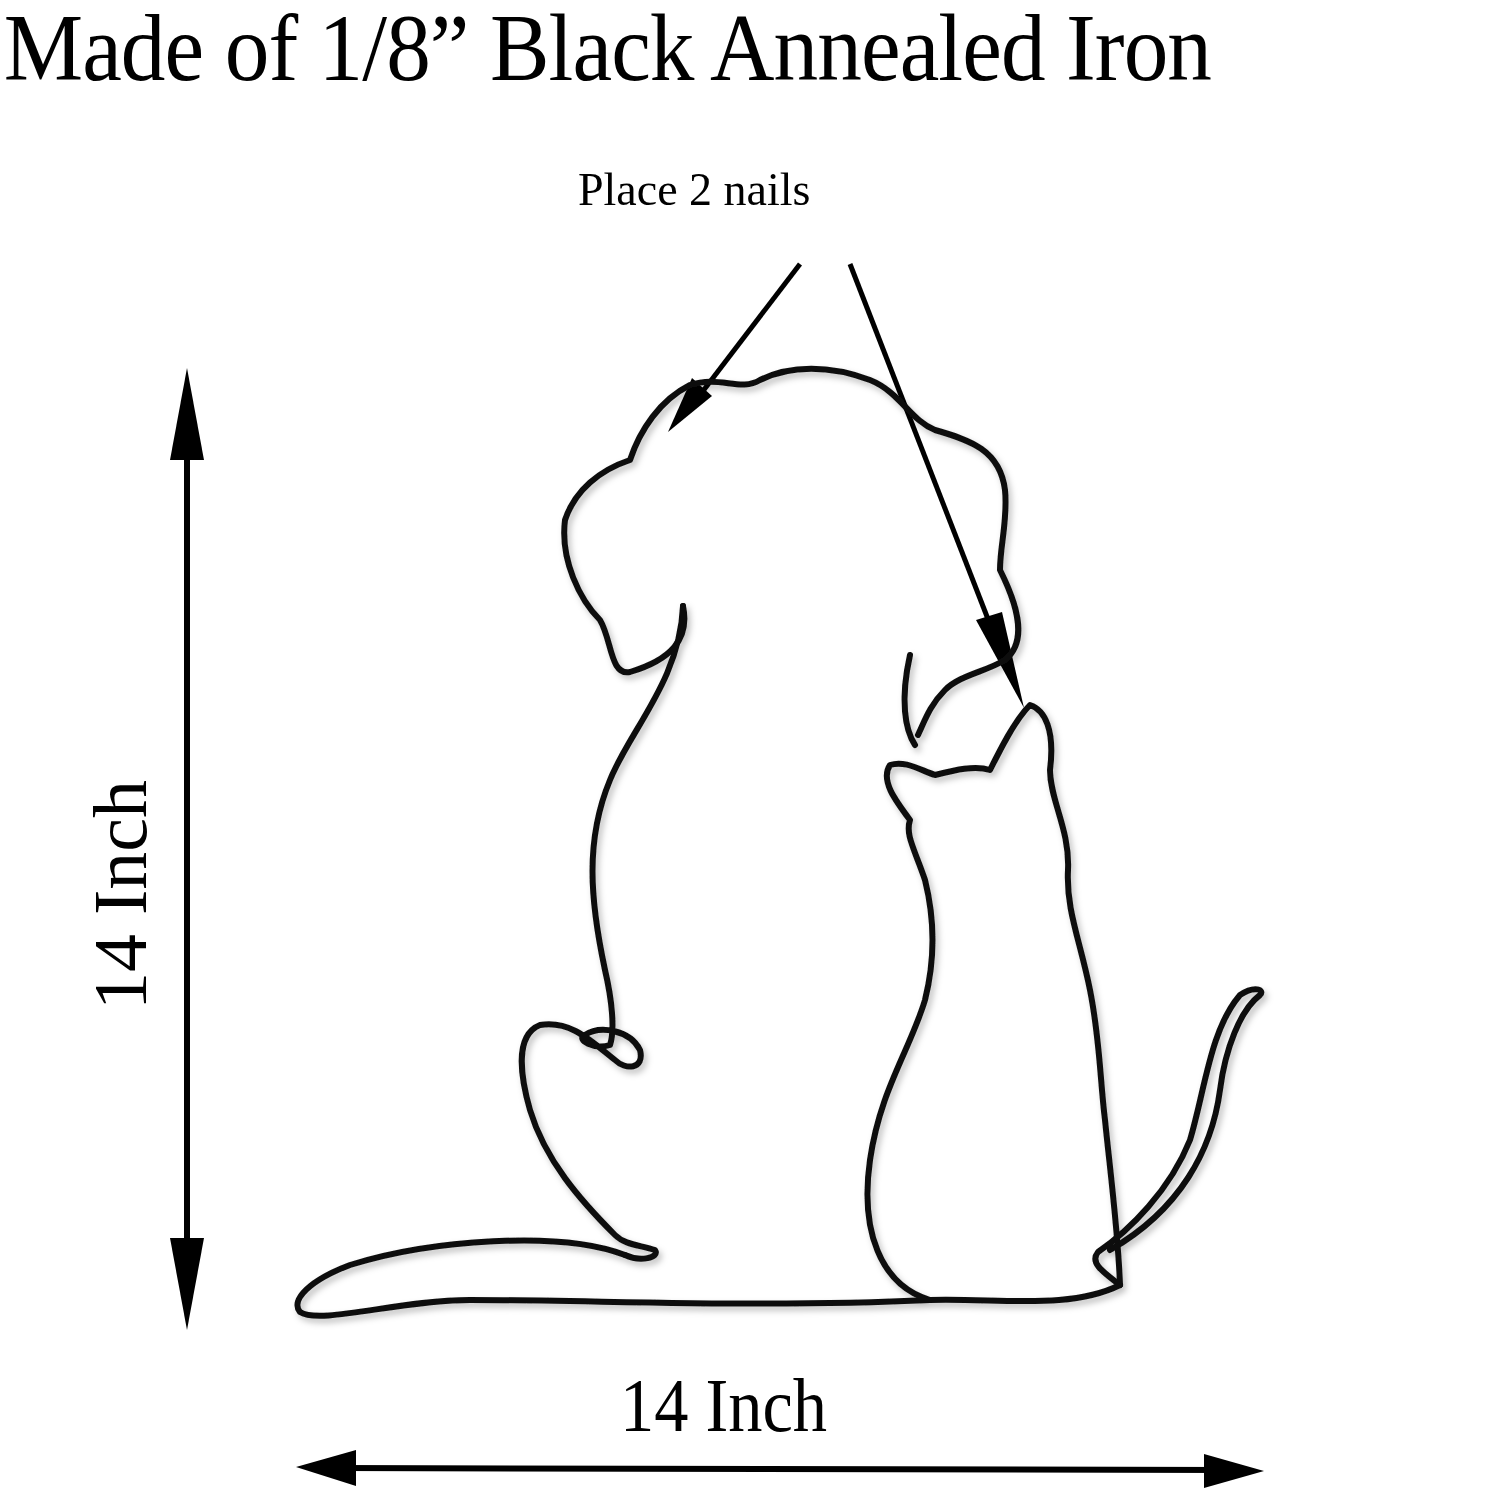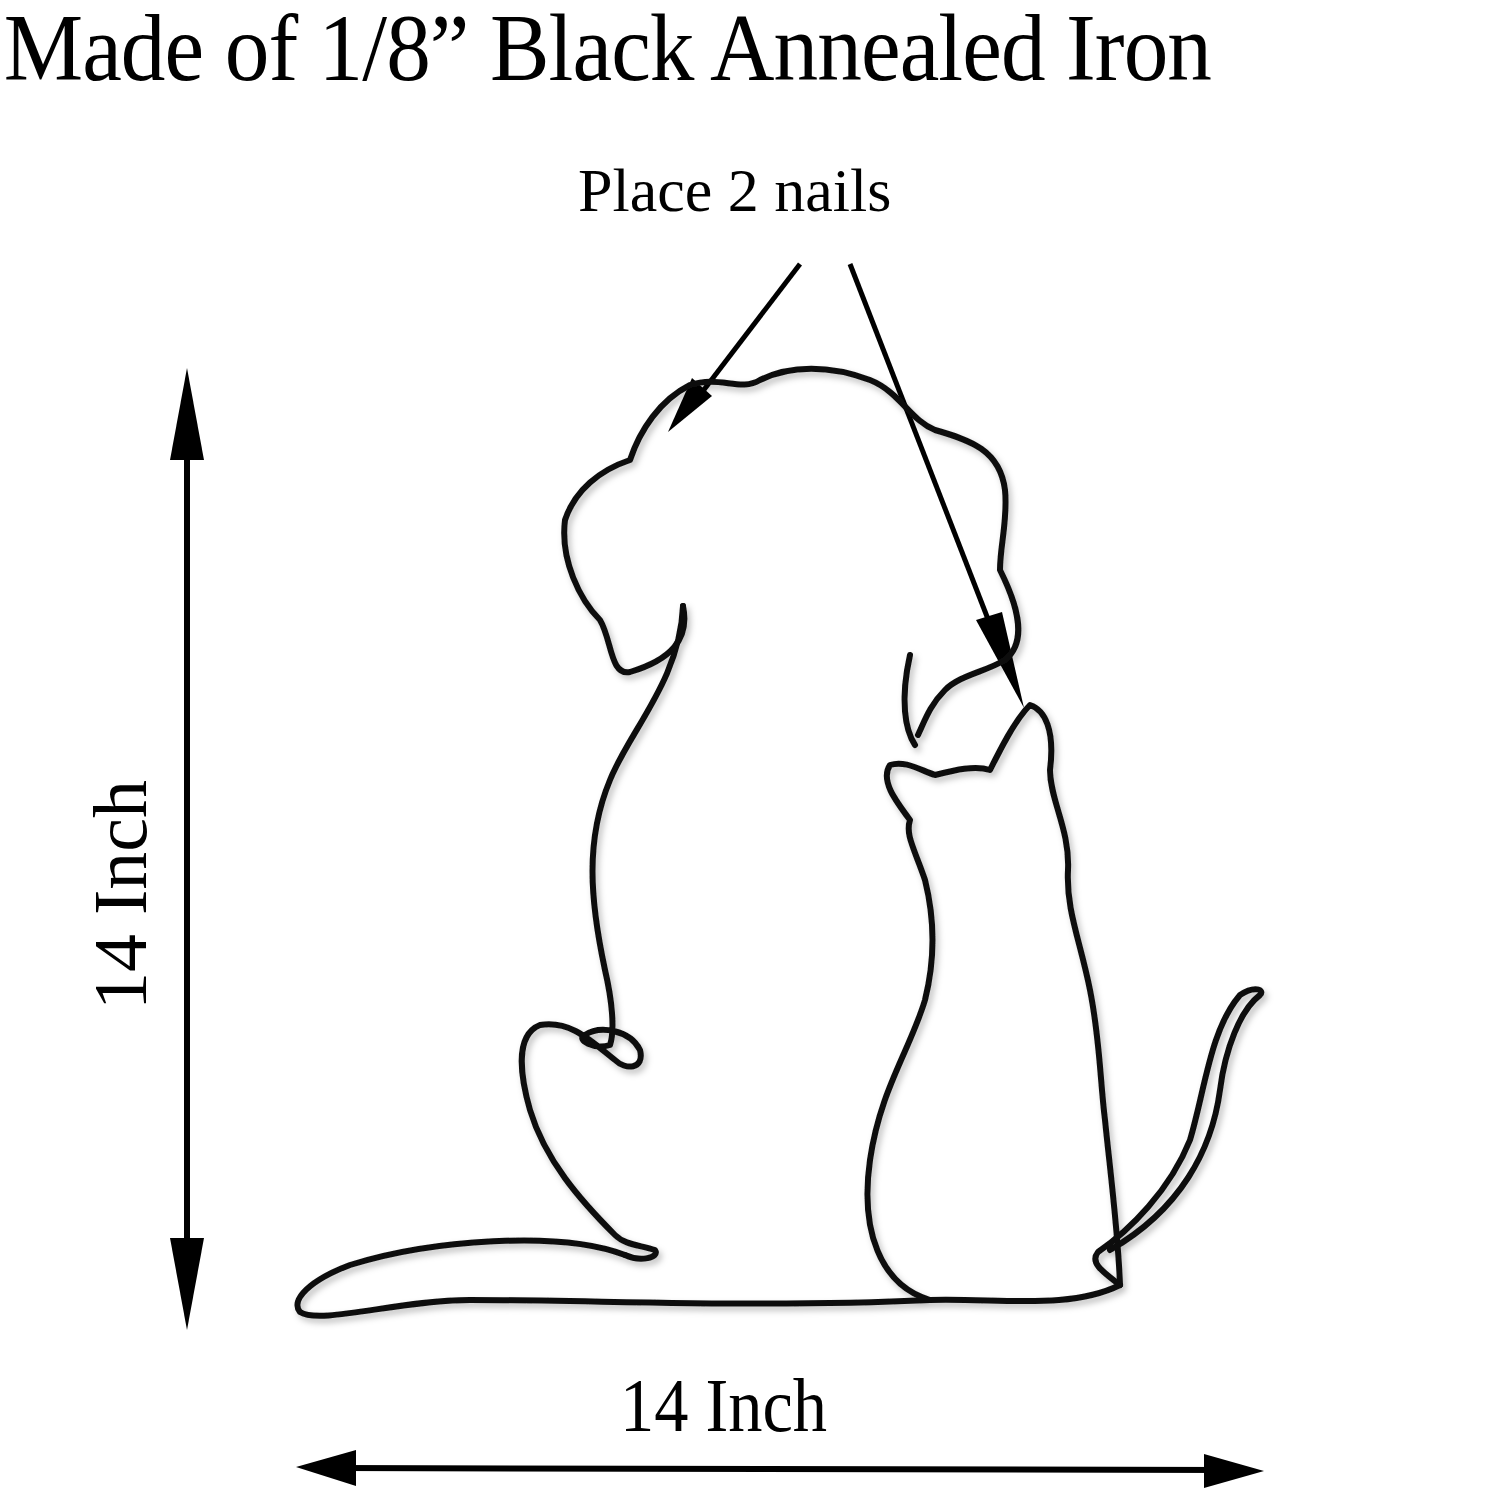--- a/index.html
+++ b/index.html
@@ -1,21 +1,21 @@
 <!DOCTYPE html>
 <html><head>
 <meta charset="utf-8">
 <style>
   html, body { margin:0; padding:0; background:#ffffff; }
   body { width:1500px; height:1490px; position:relative; overflow:hidden;
          font-family:"Liberation Serif","DejaVu Serif",serif; color:#000; }
   .title { position:absolute; left:0; top:0; width:1500px; text-align:left;
            font-size:96px; line-height:96px; letter-spacing:-1px; white-space:nowrap;
            transform:scaleX(0.93); transform-origin:left top; padding-left:4px; }
-  .nails-label { position:absolute; left:578px; top:152px; font-size:62px; line-height:76px; white-space:nowrap; }
+  .nails-label { position:absolute; left:578px; top:152px; font-size:46px; line-height:76px; white-space:nowrap; }
   .width-label { position:absolute; left:620px; top:1365px; font-size:76px; line-height:80px; white-space:nowrap;
                  transform:scaleX(0.9); transform-origin:left top; }
   svg.art { position:absolute; left:0; top:0; }
 </style>
 </head>
 <body>
 
 <div class="title">Made of  1/8” Black Annealed Iron</div>
 <div class="nails-label">Place 2 nails</div>
 <div class="width-label">14 Inch</div>

